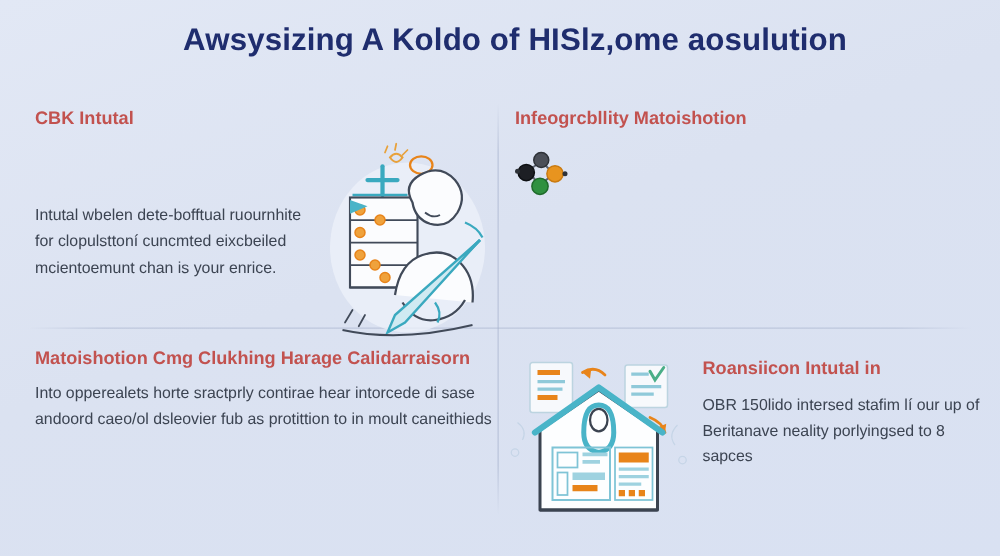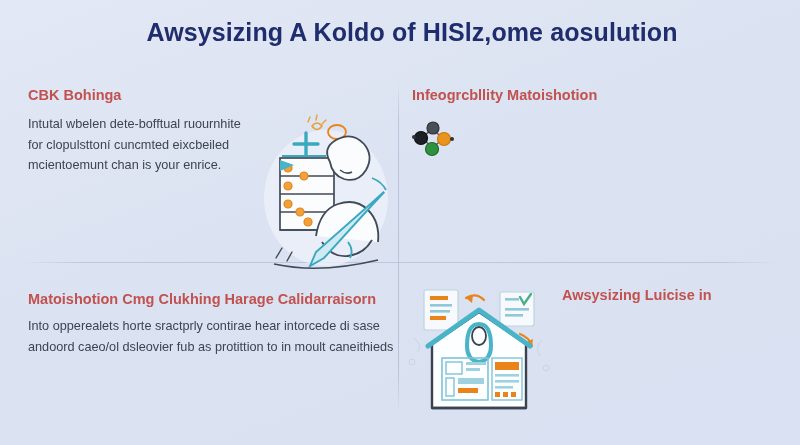--- a/index.html
+++ b/index.html
@@ -55,40 +55,40 @@
     background: linear-gradient(to right, rgba(160,172,200,0), rgba(160,172,200,0.5) 8%, rgba(160,172,200,0.5) 92%, rgba(160,172,200,0));
   }
 
   
   .quad {
     position: absolute;
     box-sizing: border-box;
   }
   .quad-tl { left: 22px;  top: 86px;  width: 378px; height: 172px; }
   .quad-tr { left: 406px; top: 86px;  width: 378px; height: 172px; }
-  .quad-bl { left: 22px;  top: 278px; width: 378px; height: 150px; margin-top: 12px; }
+  .quad-bl { left: 22px;  top: 278px; width: 378px; height: 150px; }
 
   .q-heading {
     font-size: 14.5px;
     font-weight: bold;
     color: #c2524f;
     line-height: 1.28;
     margin: 0 0 9px 6px;
   }
   .q-heading.two-line { margin-bottom: 7px; }
 
   .q-body {
     font-size: 12.7px;
     color: #3c4452;
     line-height: 1.65;
     margin: 0 0 0 6px;
   }
 
   
-  .tl-inner { display: flex; align-items: flex-start; }
+  .tl-inner { display: flex; align-items: center; }
   .tl-text { width: 228px; flex: none; }
   .tl-art  { width: 146px; height: 160px; margin-left: 2px; flex: none; }
 
   
   .bullet-row {
     display: flex;
     align-items: flex-start;
     margin: 0 0 14px 4px;
   }
   .bullet-icon {
@@ -131,21 +131,21 @@
 <div id="infographic">
 
   <div class="title-bar">
     <div class="title-text">Awsysizing A Koldo of HISlz,ome aosulution</div>
   </div>
 
   <div class="divider-v"></div>
   <div class="divider-h"></div>
 
   <div class="quad quad-tl">
-    <div class="q-heading">CBK Bohinga</div>
+    <div class="q-heading">CBK Intutal</div>
     <div class="tl-inner">
       <div class="tl-text">
         <p class="q-body">Intutal wbelen dete-bofftual ruournhite for clopulsttoní cuncmted eixcbeiled mcientoemunt chan is your enrice.</p>
       </div>
       <div class="tl-art">
         <svg viewBox="0 0 146 160" width="146" height="160">
 
           <ellipse cx="74" cy="84" rx="62" ry="68" fill="#eef2fa" opacity="0.75"></ellipse>
 
           <path d="M60 12 q5 -6 10 0 q-5 7 -10 0 z" fill="none" stroke="#e8a13a" stroke-width="1.6"></path>
@@ -279,16 +279,17 @@
         <rect x="91" y="110" width="5" height="5"></rect>
         <rect x="99" y="110" width="5" height="5"></rect>
         <rect x="107" y="110" width="5" height="5"></rect>
       </g>
 
       <line x1="28" y1="126" x2="122" y2="126" stroke="#3b4350" stroke-width="2.4"></line>
     </svg>
   </div>
 
   <div class="br-text">
-    <div class="q-heading">Awsysizing Luicise in</div>
+    <div class="q-heading">Roansiicon Intutal in</div>
+    <p class="q-body">OBR 150lido intersed stafim lí our up of Beritanave neality porlyingsed to 8 sapces</p>
   </div>
 
 </div>
 
 </body></html>

